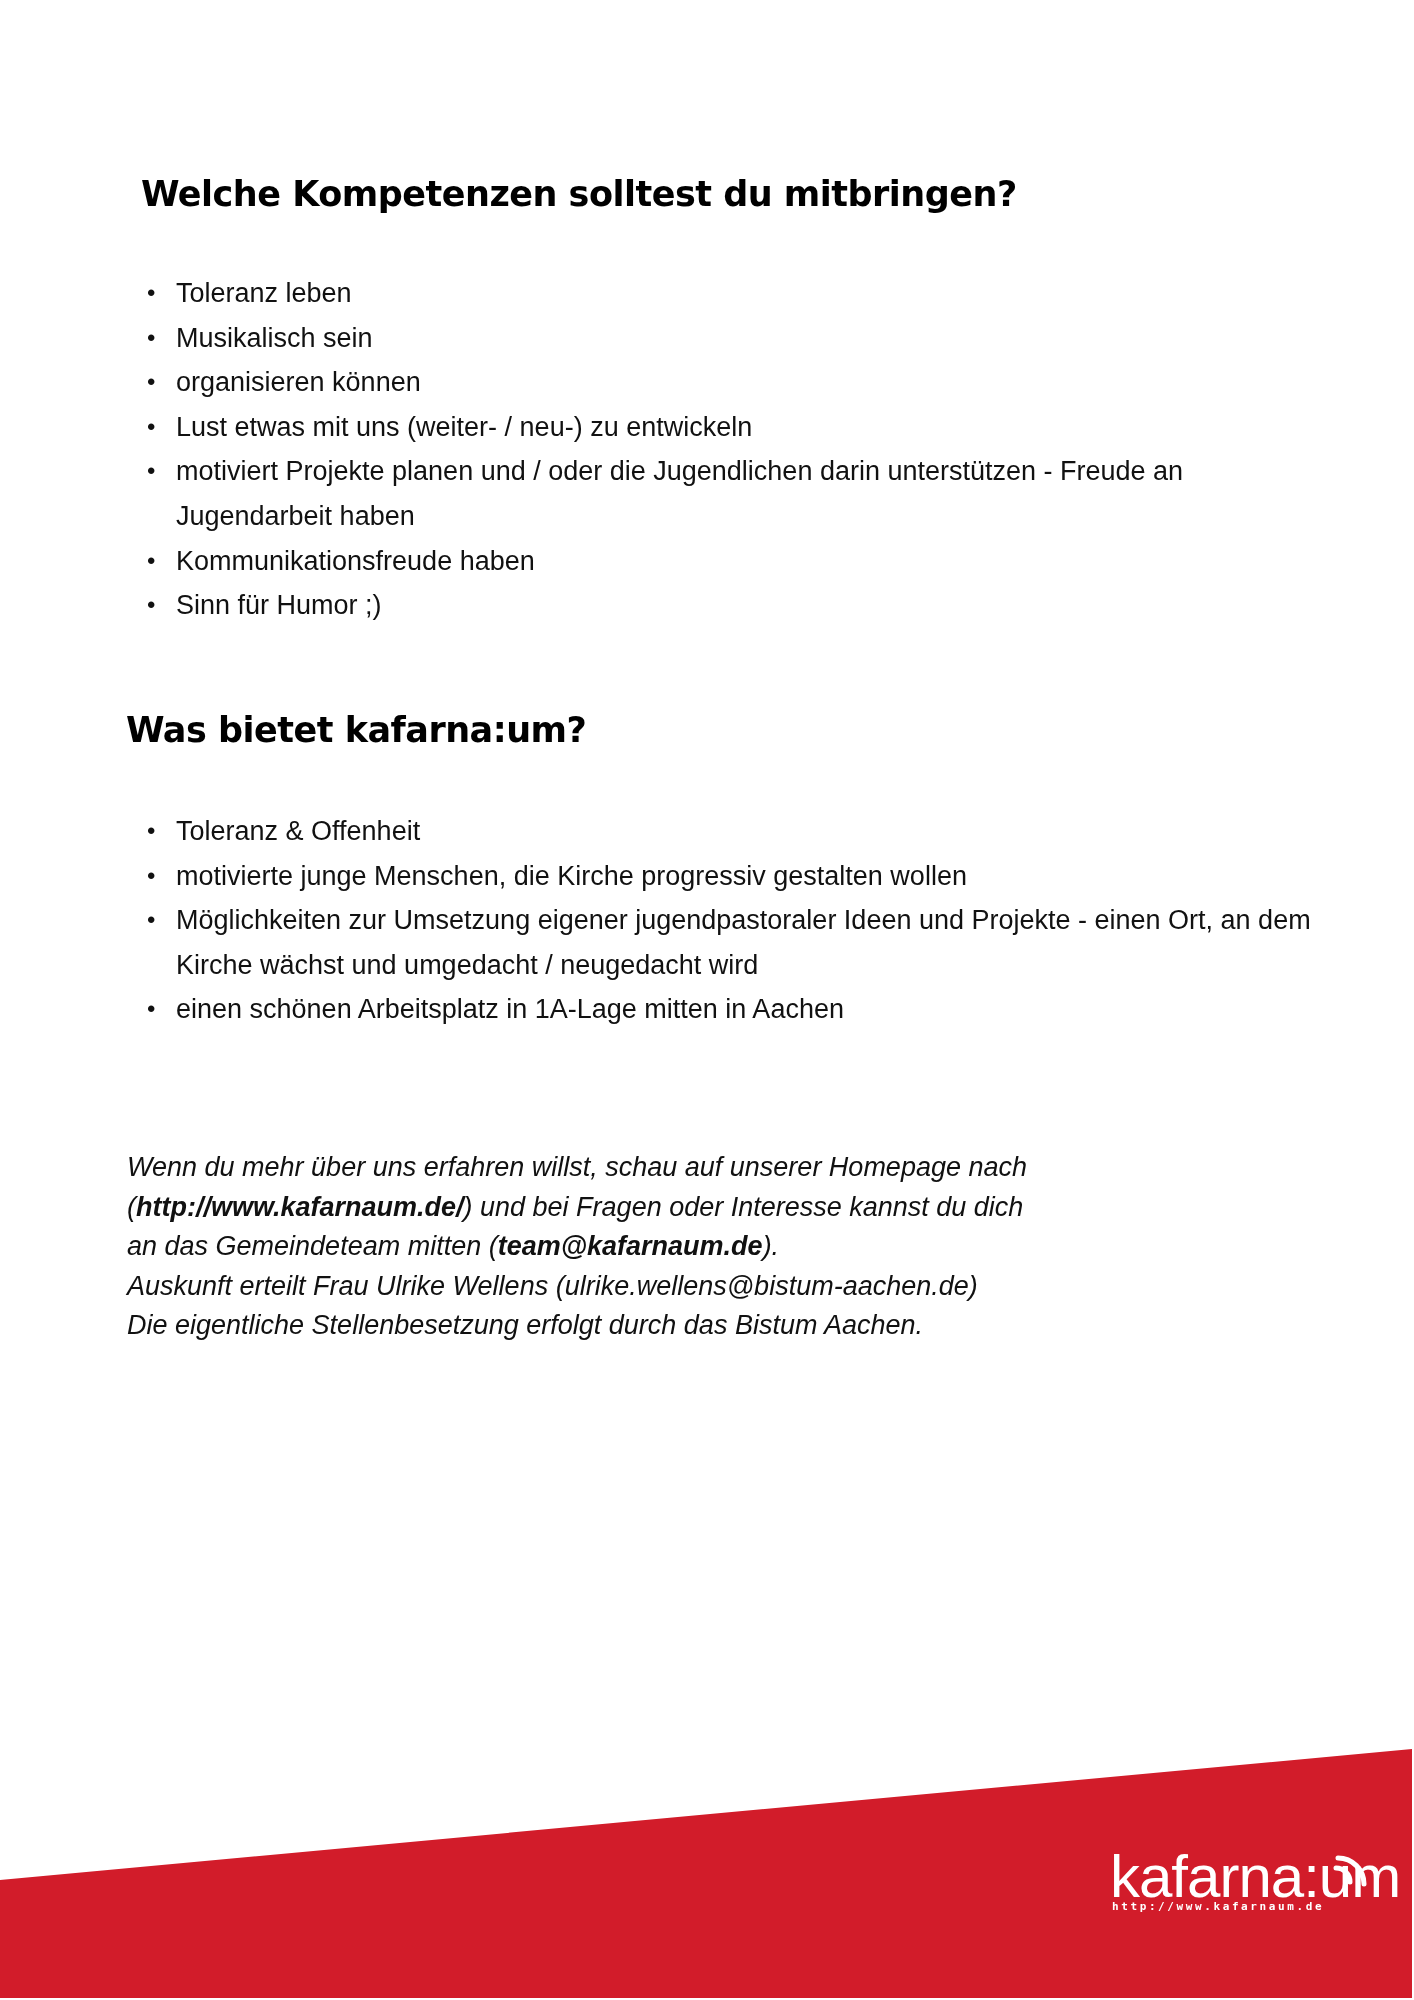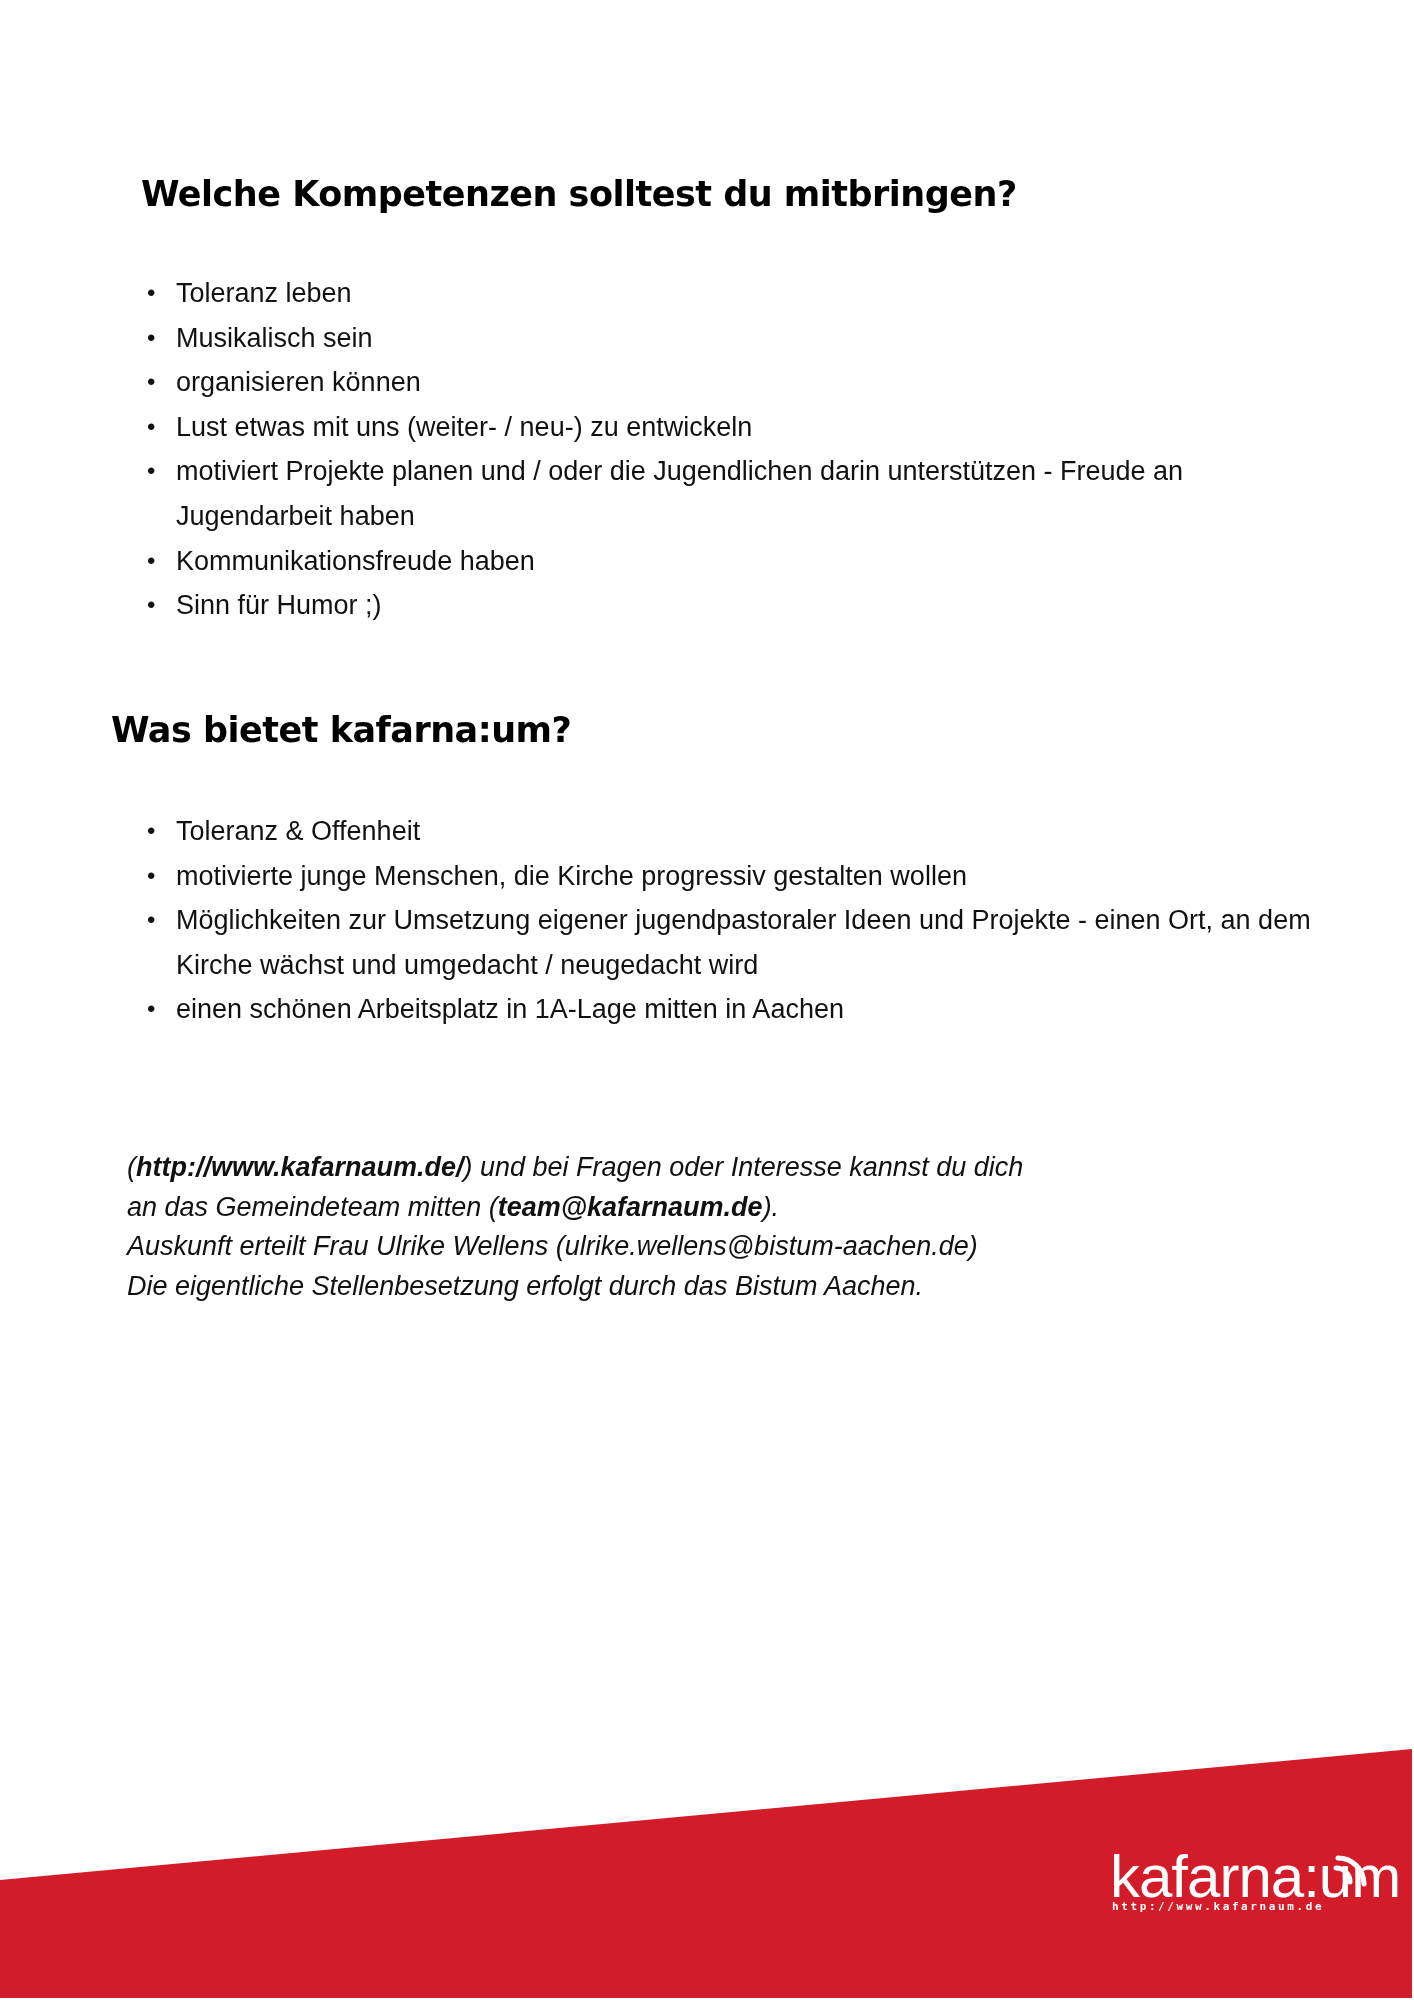--- a/index.html
+++ b/index.html
@@ -26,21 +26,21 @@
       position: absolute;
       font-family: "DejaVu Sans", sans-serif;
       font-weight: bold;
       font-size: 35px;
       letter-spacing: -0.5px;
       color: #000000;
       margin: 0;
       white-space: nowrap;
     }
     #h1 { left: 141px; top: 174px; }
-    #h2 { left: 111px; top: 710px; }
+    #h2 { left: 126px; top: 710px; }
 
     .list {
       position: absolute;
       margin: 0;
       padding: 0;
       list-style: none;
       font-size: 27px;
       line-height: 44.6px;
       color: #111111;
     }
@@ -135,20 +135,21 @@
   <h2 id="h2" class="heading">Was bietet kafarna:um?</h2>
 
   <ul id="list2" class="list">
     <li><span class="bullet">•</span><span>Toleranz &amp; Offenheit</span></li>
     <li><span class="bullet">•</span><span>motivierte junge Menschen, die Kirche progressiv gestalten wollen</span></li>
     <li><span class="bullet">•</span><span>Möglichkeiten zur Umsetzung eigener jugendpastoraler Ideen und Projekte - einen Ort, an dem Kirche wächst und umgedacht / neugedacht wird</span></li>
     <li><span class="bullet">•</span><span>einen schönen Arbeitsplatz in 1A-Lage mitten in Aachen</span></li>
   </ul>
 
   <p class="closing">
+    <span class="line">Wenn du mehr über uns erfahren willst, schau auf unserer Homepage nach</span>
     <span class="line"><span>(</span><b>http://www.kafarnaum.de/</b><span>) und bei Fragen oder Interesse kannst du dich</span></span>
     <span class="line"><span>an das Gemeindeteam mitten (</span><b>team@kafarnaum.de</b><span>).</span></span>
     <span class="line">Auskunft erteilt Frau Ulrike Wellens (ulrike.wellens@bistum-aachen.de)</span>
     <span class="line">Die eigentliche Stellenbesetzung erfolgt durch das Bistum Aachen.</span>
   </p>
 
   <svg class="red-band" viewBox="0 0 1414 2000" width="1414" height="2000">
     <polygon points="0,1880 1412,1749 1412,1998 0,1998" fill="#d21c2a"></polygon>
   </svg>
 

